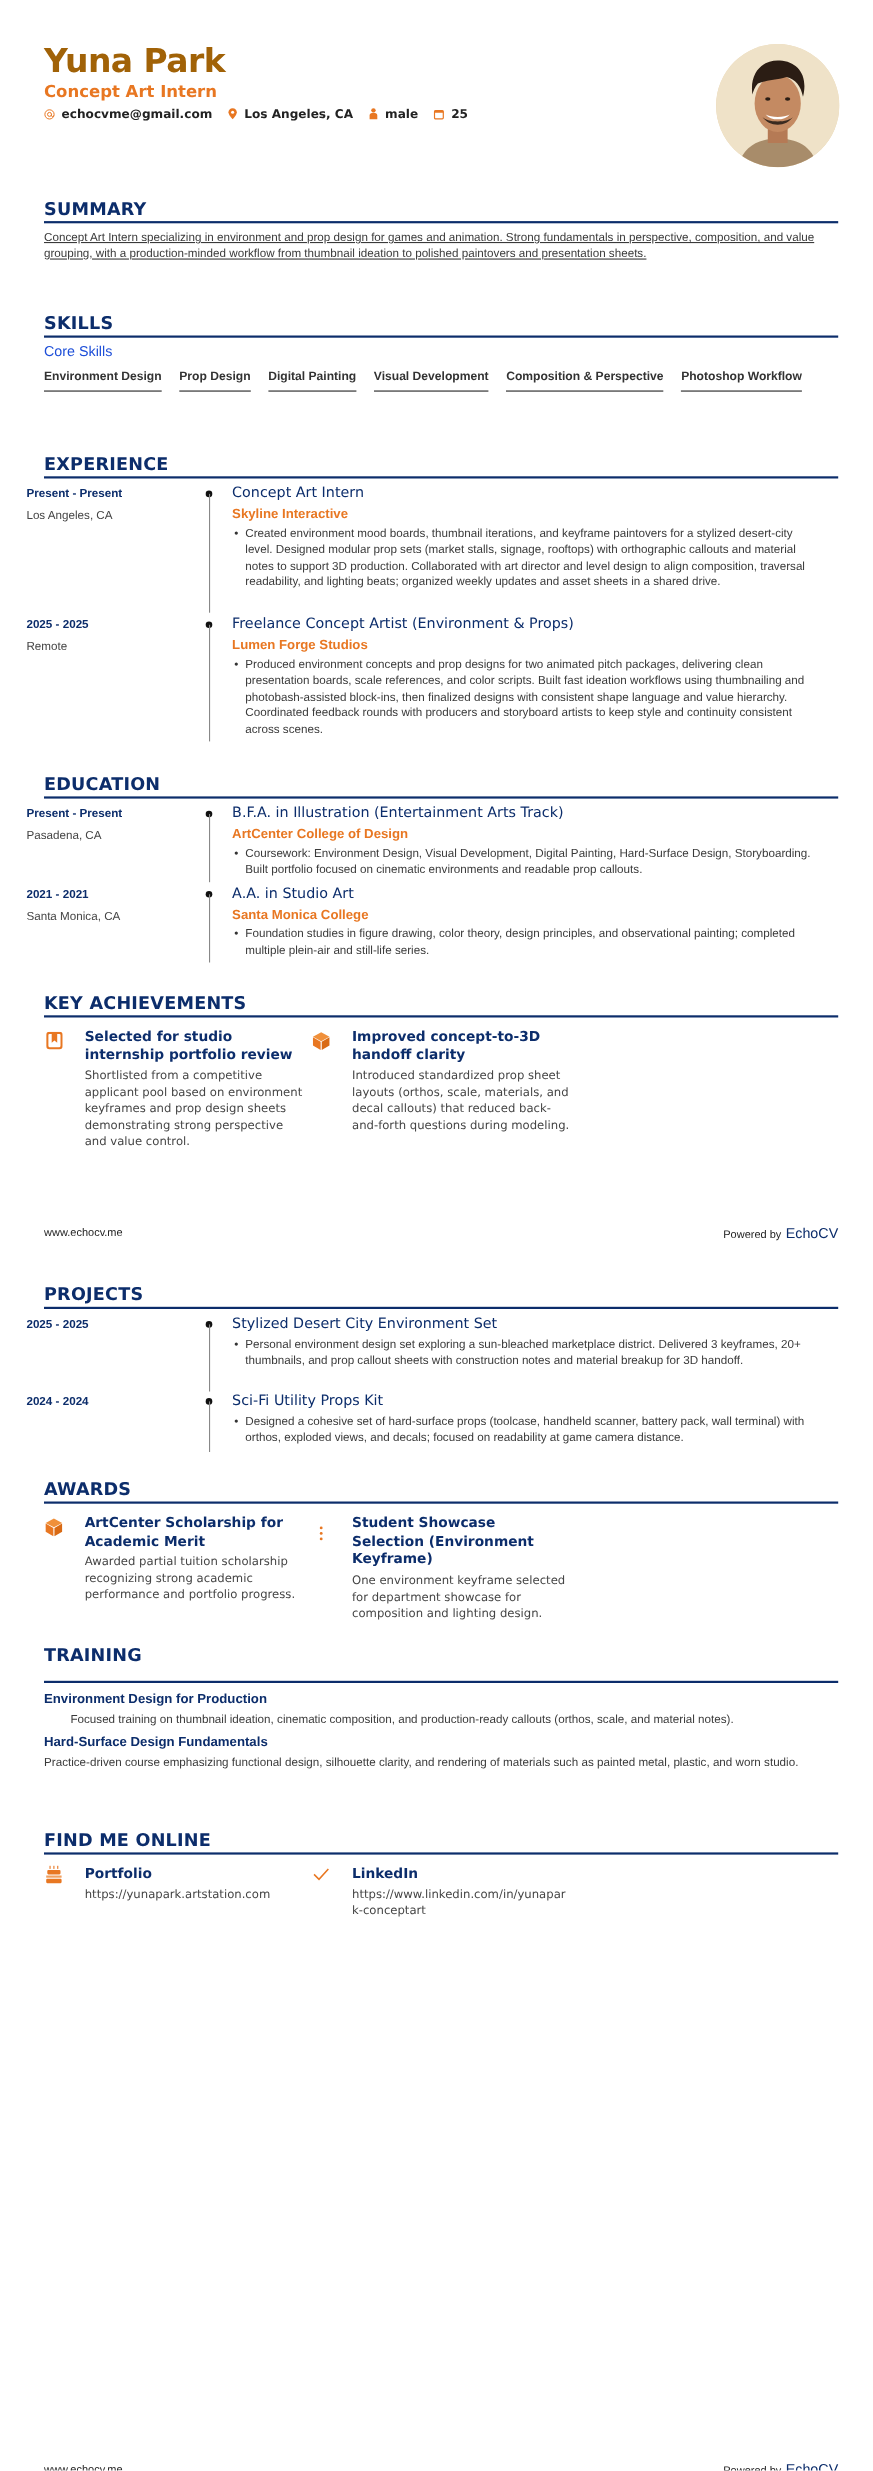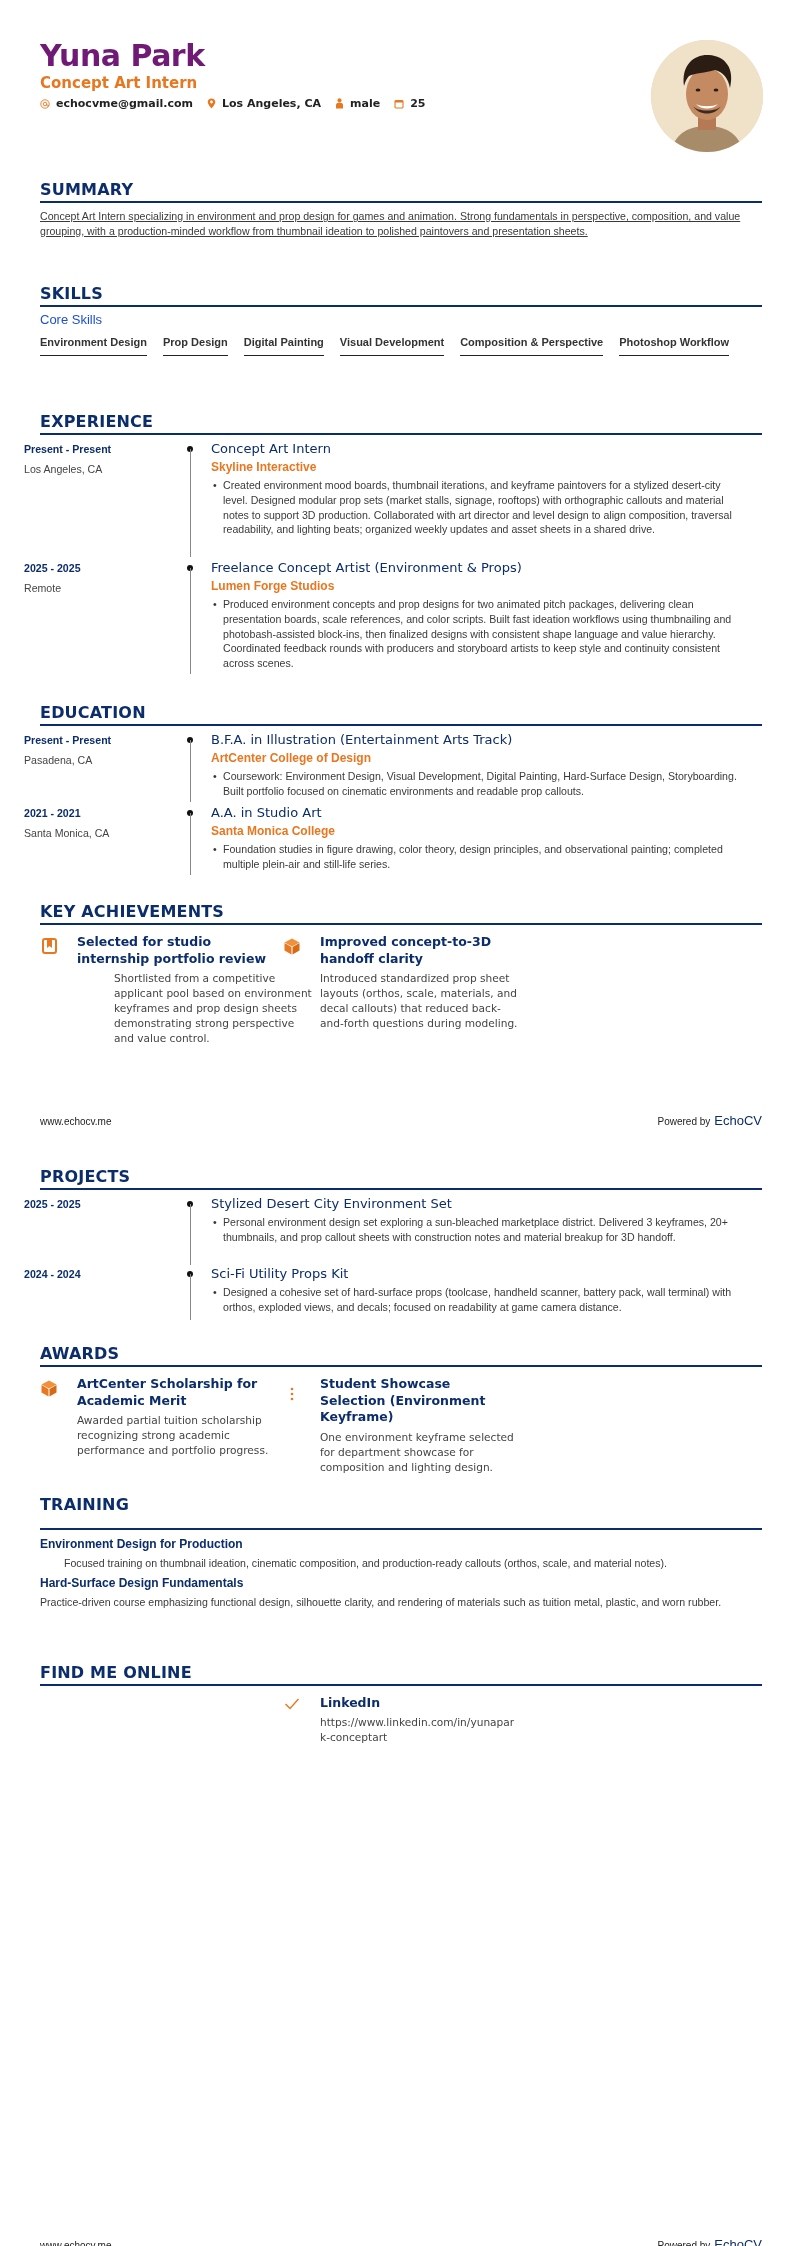--- a/index.html
+++ b/index.html
@@ -10,21 +10,21 @@
     position: relative;
     font-family: "Liberation Sans", "DejaVu Sans", sans-serif;
     color: #333;
     overflow: hidden;
   }
   .page { position: absolute; left: 0; width: 794px; }
   .page1 { top: 0; height: 1123px; }
   .page2 { top: 1123px; height: 1123px; }
 
   
-  .hdr-name { position: absolute; left: 40px; top: 38px; font-size: 30px; font-weight: 700; color: #701a75; font-family: "DejaVu Sans", sans-serif; letter-spacing: -0.5px; }
+  .hdr-name { position: absolute; left: 40px; top: 38px; font-size: 30px; font-weight: 700; color: #a16207; font-family: "DejaVu Sans", sans-serif; letter-spacing: -0.5px; }
   .hdr-title { position: absolute; left: 40px; top: 74px; font-size: 15px; font-weight: 700; color: #e87722; font-family: "DejaVu Sans", sans-serif; }
   .hdr-contacts { position: absolute; left: 40px; top: 97px; display: flex; align-items: center; font-size: 11px; font-weight: 700; color: #222; font-family: "DejaVu Sans", sans-serif; }
   .hdr-contacts .ci { display: flex; align-items: center; margin-right: 14px; }
   .hdr-contacts .ico { color: #e87722; margin-right: 6px; font-size: 10px; display: inline-flex; align-items: center; }
   .photo { position: absolute; left: 651px; top: 40px; width: 112px; height: 112px; border-radius: 50%; overflow: hidden; background: radial-gradient(circle at 50% 40%, #f2e3c9 0%, #ead7b5 60%, #e2c9a2 100%); }
 
   
   .sec-title { position: absolute; left: 40px; font-size: 16px; font-weight: 700; color: #0c2d6b; font-family: "DejaVu Sans", sans-serif; letter-spacing: 0.2px; }
   .sec-rule { position: absolute; left: 40px; width: 722px; height: 2px; background: #0c2d6b; }
   .para { position: absolute; left: 40px; width: 722px; font-size: 10.6px; line-height: 14.8px; color: #3a3a3a; font-family: "Liberation Sans", sans-serif; }
@@ -194,21 +194,21 @@
   <div class="sec-rule" style="top:923px;"></div>
 
   <div class="card" style="left:40px; top:934px; height:120px;">
     <div class="card-icon">
       <svg width="15" height="16" viewBox="0 0 15 16">
           <rect x="1" y="1" width="13" height="14" rx="2" fill="none" stroke="#e87722" stroke-width="2"></rect>
           <path d="M5 2 V10 L7.5 8 L10 10 V2" fill="#e87722"></path>
         </svg>
     </div>
     <div class="card-title">Selected for studio internship portfolio review</div>
-    <div class="card-desc" style="top:37px;margin-left:37px;">Shortlisted from a competitive applicant pool based on environment keyframes and prop design sheets demonstrating strong perspective and value control.</div>
+    <div class="card-desc" style="top:37px;">Shortlisted from a competitive applicant pool based on environment keyframes and prop design sheets demonstrating strong perspective and value control.</div>
   </div>
 
   <div class="card" style="left:283px; top:934px; height:120px;">
     <div class="card-icon">
       <svg width="16" height="17" viewBox="0 0 16 17">
           <path d="M8 0.5 L15.5 4.5 L8 8.5 L0.5 4.5 Z" fill="#f0903a"></path>
           <path d="M0.5 5 L7.5 9 V16.5 L0.5 12.5 Z" fill="#e87722"></path>
           <path d="M15.5 5 L8.5 9 V16.5 L15.5 12.5 Z" fill="#d96a14"></path>
         </svg>
     </div>
@@ -273,25 +273,39 @@
     </div>
     <div class="card-title">ArtCenter Scholarship for Academic Merit</div>
     <div class="card-desc" style="top:37px;">Awarded partial tuition scholarship recognizing strong academic performance and portfolio progress.</div>
   </div>
 
   <div class="sec-title" style="top:372px;text-align:center;">TRAINING</div>
   <div class="sec-rule" style="top:405px;"></div>
   <div class="trn-title" style="top:414px;">Environment Design for Production</div>
   <div class="trn-desc" style="top:433px;margin-left:24px;">Focused training on thumbnail ideation, cinematic composition, and production-ready callouts (orthos, scale, and material notes).</div>
   <div class="trn-title" style="top:453px;">Hard-Surface Design Fundamentals</div>
-  <div class="trn-desc" style="top:472px;">Practice-driven course emphasizing functional design, silhouette clarity, and rendering of materials such as tuition metal, plastic, and worn rubber.</div>
+  <div class="trn-desc" style="top:472px;">Practice-driven course emphasizing functional design, silhouette clarity, and rendering of materials such as painted metal, plastic, and worn studio.</div>
 
   <div class="sec-title" style="top:540px;">FIND ME ONLINE</div>
   <div class="sec-rule" style="top:561px;"></div>
 
+  <div class="card" style="left:40px; top:572px; height:50px;">
+    <div class="card-icon" style="top:0;">
+      <svg width="16" height="17" viewBox="0 0 16 17">
+          <rect x="4" y="0" width="1" height="3" fill="#e87722"></rect>
+          <rect x="7.5" y="0" width="1" height="3" fill="#e87722"></rect>
+          <rect x="11" y="0" width="1" height="3" fill="#e87722"></rect>
+          <rect x="2" y="4" width="12" height="4" rx="1" fill="#e87722"></rect>
+          <rect x="1" y="9" width="14" height="2" fill="#f0a060"></rect>
+          <rect x="1" y="12" width="14" height="4" rx="1" fill="#e87722"></rect>
+        </svg>
+    </div>
+    <div class="card-title">Portfolio</div>
+    <div class="card-desc" style="top:20px;">https://yunapark.artstation.com</div>
+  </div>
 
   <div class="card" style="left:283px; top:572px; height:50px;">
     <div class="card-icon" style="top:0;">
       <svg width="16" height="14" viewBox="0 0 16 14">
           <path d="M1.5 7 L6 11.5 L14.5 2" fill="none" stroke="#e87722" stroke-width="1.4"></path>
         </svg>
     </div>
     <div class="card-title">LinkedIn</div>
     <div class="card-desc" style="top:20px; word-break: break-all;">https://www.linkedin.com/in/yunapark-conceptart</div>
   </div>

